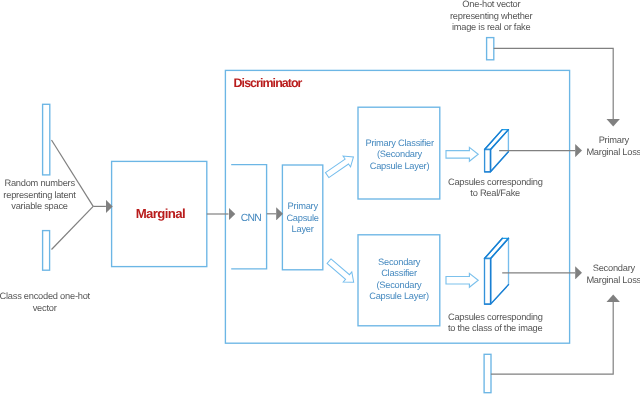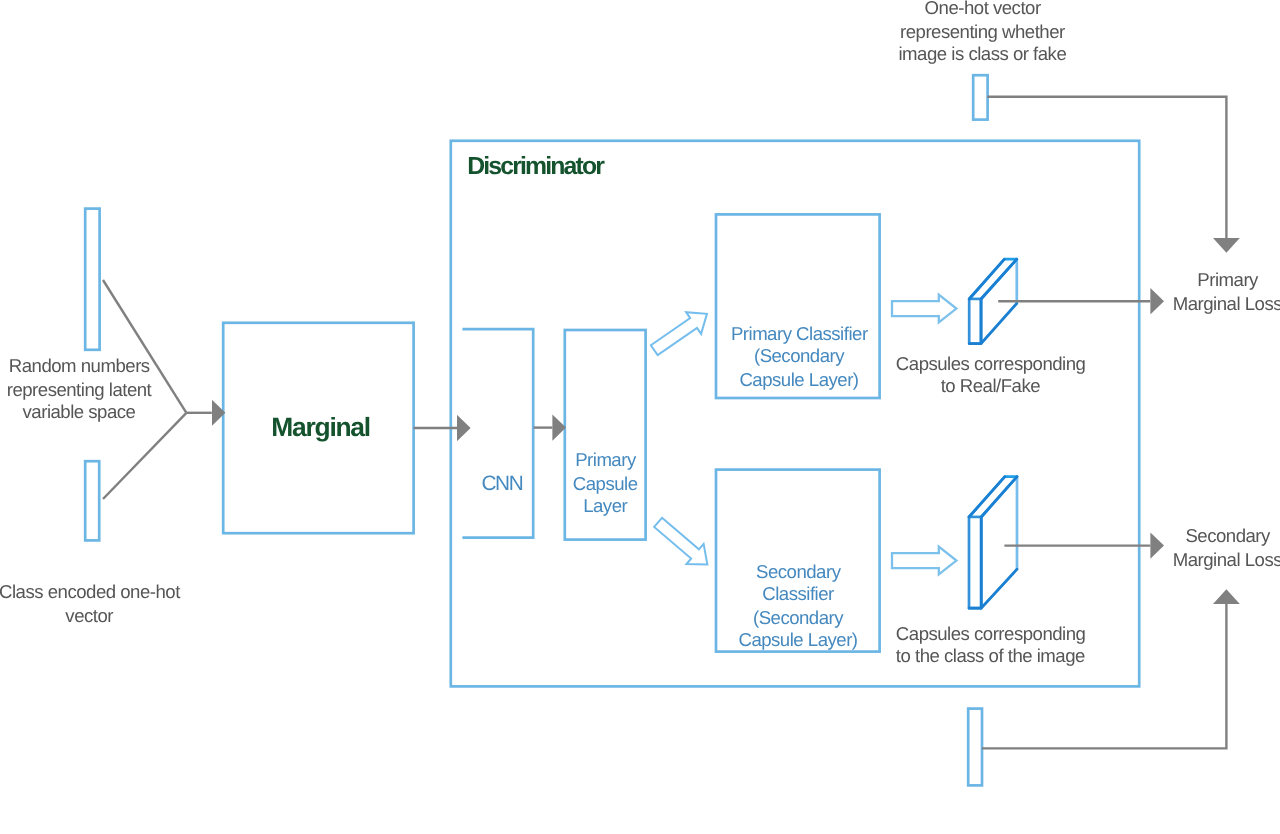--- a/index.html
+++ b/index.html
@@ -12,22 +12,22 @@
   .t{text-rendering:geometricPrecision;}
   svg.layer{position:absolute;left:0;top:0;width:640px;height:417px;pointer-events:none;}
   svg#boxes{z-index:2;}
   svg#connectors{z-index:5;}
   .bx{fill:#ffffff;stroke:#6cb6e5;stroke-width:1.35;}
 
   
   .t{position:absolute;white-space:pre;text-align:center;transform:translateX(-50%);z-index:9;}
   .t.noctr{transform:none;}
   .gray{color:#565656;font-size:9.3px;line-height:11.45px;letter-spacing:-0.25px;text-indent:0.25px;}
-  .bluetxt{color:#4589bf;font-size:9.3px;line-height:11.45px;letter-spacing:-0.25px;text-indent:0.25px;margin-top:24px;}
-  .hdr{color:#14532d;font-weight:bold;letter-spacing:-0.3px;text-indent:0.3px;}
+  .bluetxt{color:#4589bf;font-size:9.3px;line-height:11.45px;letter-spacing:-0.25px;text-indent:0.25px;}
+  .hdr{color:#b91c1c;font-weight:bold;letter-spacing:-0.3px;text-indent:0.3px;}
 </style>
 </head>
 <body>
 
 <div id="stage">
 
   <svg id="connectors" class="layer" viewBox="0 0 640 417">
     <defs>
       <marker id="ghead" markerWidth="8" markerHeight="13.2" refX="0" refY="6.6" orient="auto" markerUnits="userSpaceOnUse">
         <path d="M0,0 L6.8,6.6 L0,13.2 z" fill="#808080"></path>
@@ -118,21 +118,21 @@
 
   <div class="t gray" style="left:39.5px;top:178.3px">Random numbers
 representing latent
 variable space</div>
 
   <div class="t gray" style="left:44.6px;top:291.3px">Class encoded one-hot
 vector</div>
 
   <div class="t gray" style="left:491.2px;top:-0.8px">One-hot vector
 representing whether
-image is class or fake</div>
+image is real or fake</div>
 
 
   <div class="t gray" style="left:495.2px;top:176.9px">Capsules corresponding
 to Real/Fake</div>
 
   <div class="t gray" style="left:495.2px;top:311.5px">Capsules corresponding
 to the class of the image</div>
 
   <div class="t gray" style="left:613.7px;top:135.2px">Primary
 Marginal Loss</div>

